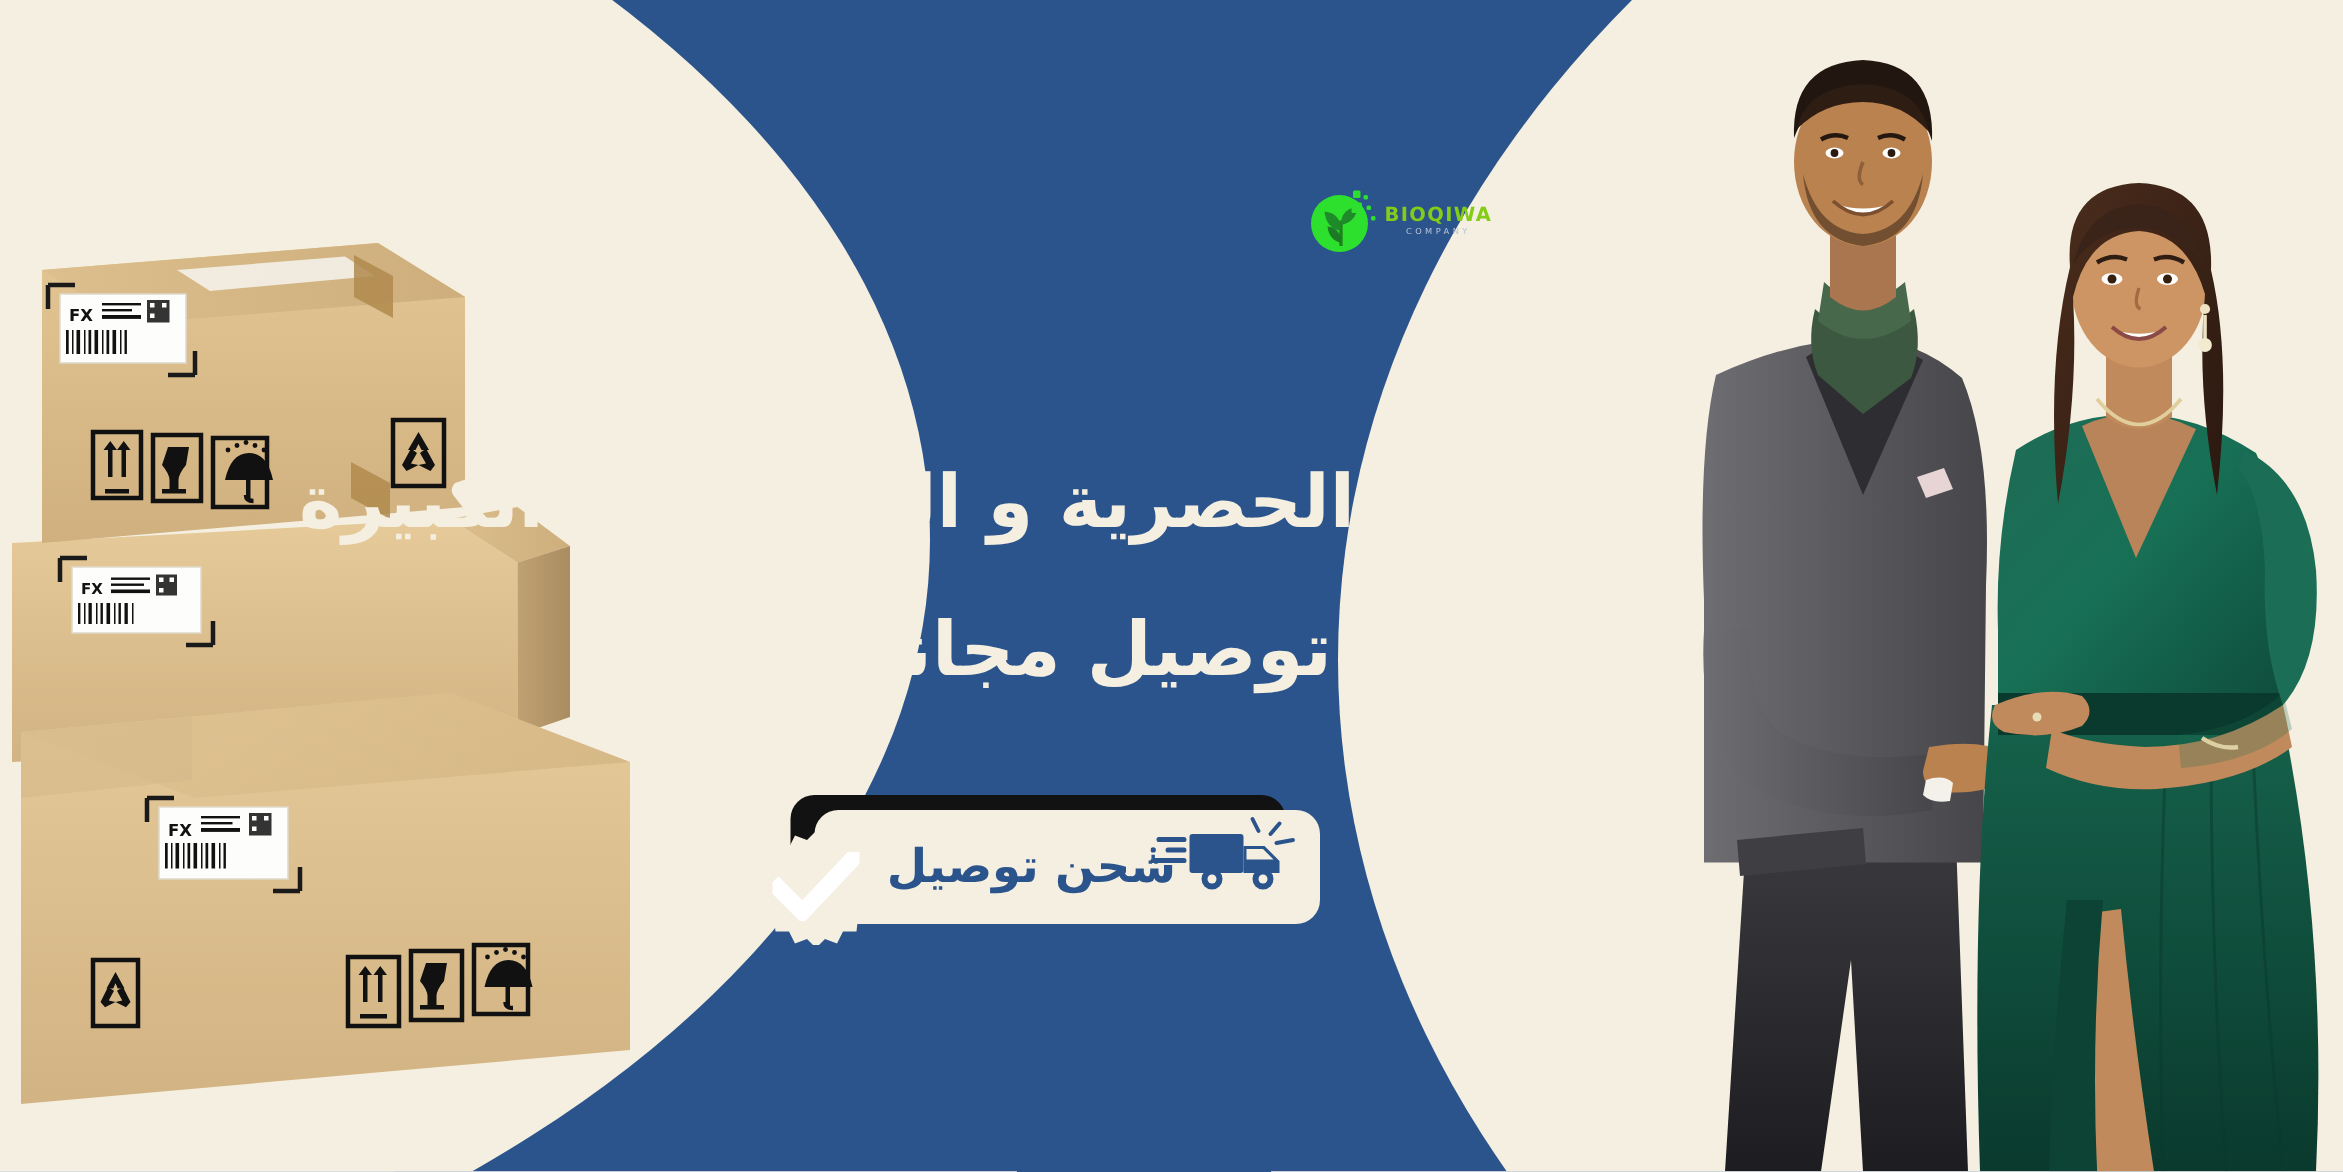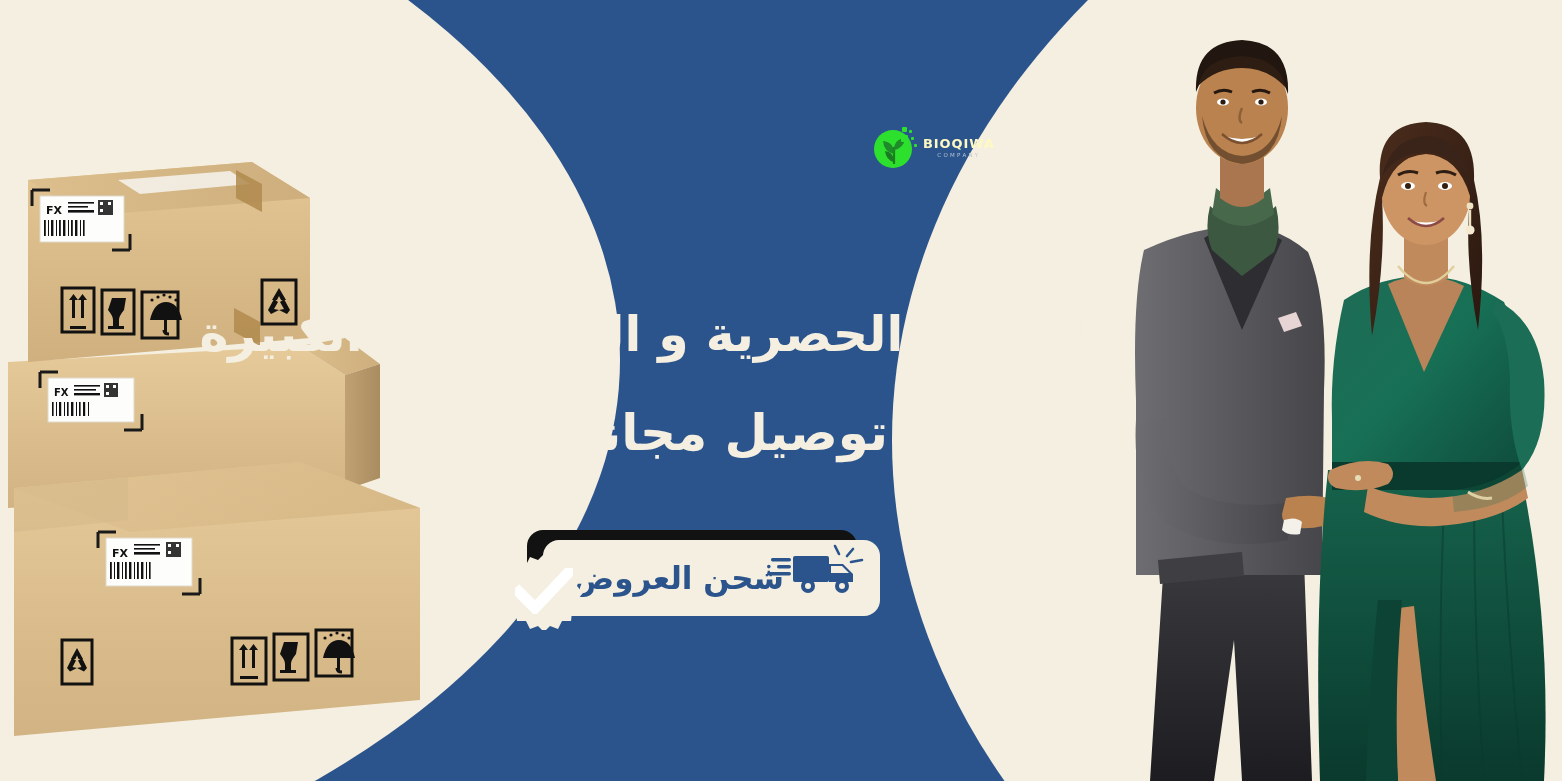--- a/index.html
+++ b/index.html
@@ -43,21 +43,21 @@
   #logo-circle {
     position:absolute; left:0; top:3px;
     width:38px; height:38px; border-radius:50%;
     background:#2ee02e;
   }
   #logo-leaf { position:absolute; left:4px; top:7px; }
   .pixdot { position:absolute; background:#2ee02e; border-radius:1px; }
   #logo-text { display:flex; flex-direction:column; line-height:1; padding-bottom:2px; }
   #logo-name {
     font-family:"DejaVu Sans", sans-serif;
-    font-size:13px; font-weight:bold; color:#fef9c3;
+    font-size:13px; font-weight:bold; color:#84cc16;
     letter-spacing:.9px;
   }
   #logo-sub {
     font-family:"DejaVu Sans", sans-serif;
     font-size:5.5px; color:#b9c4d6;
     letter-spacing:2.3px; margin-top:3px; text-align:center;
   }
 
   
   .headline {
@@ -460,21 +460,21 @@
       <span id="logo-sub">COMPANY</span>
     </div>
   </div>
 
   <div class="headline" id="headline-1">العروض الحصرية و التخفيضات الكبيرة</div>
   <div class="headline" id="headline-2">توصيل مجاني</div>
 
   <div id="badge-wrap">
     <div id="badge-shadow"></div>
     <div id="badge-body">
-      <span id="badge-label">شحن العروض</span>
+      <span id="badge-label">شحن توصيل</span>
     </div>
 
     <svg id="truck-icon" viewBox="0 0 100 52">
       <g fill="#2b548c">
         <rect x="26" y="12" width="36" height="26" rx="2"></rect>
         <path d="M62 20 h14 l10 10 v8 h-24 z"></path>
         <path d="M64 22 h11 l7 7 h-18 z" fill="#f4efe0"></path>
         <circle cx="41" cy="42" r="7"></circle>
         <circle cx="41" cy="42" r="3" fill="#f4efe0"></circle>
         <circle cx="75" cy="42" r="7"></circle>

